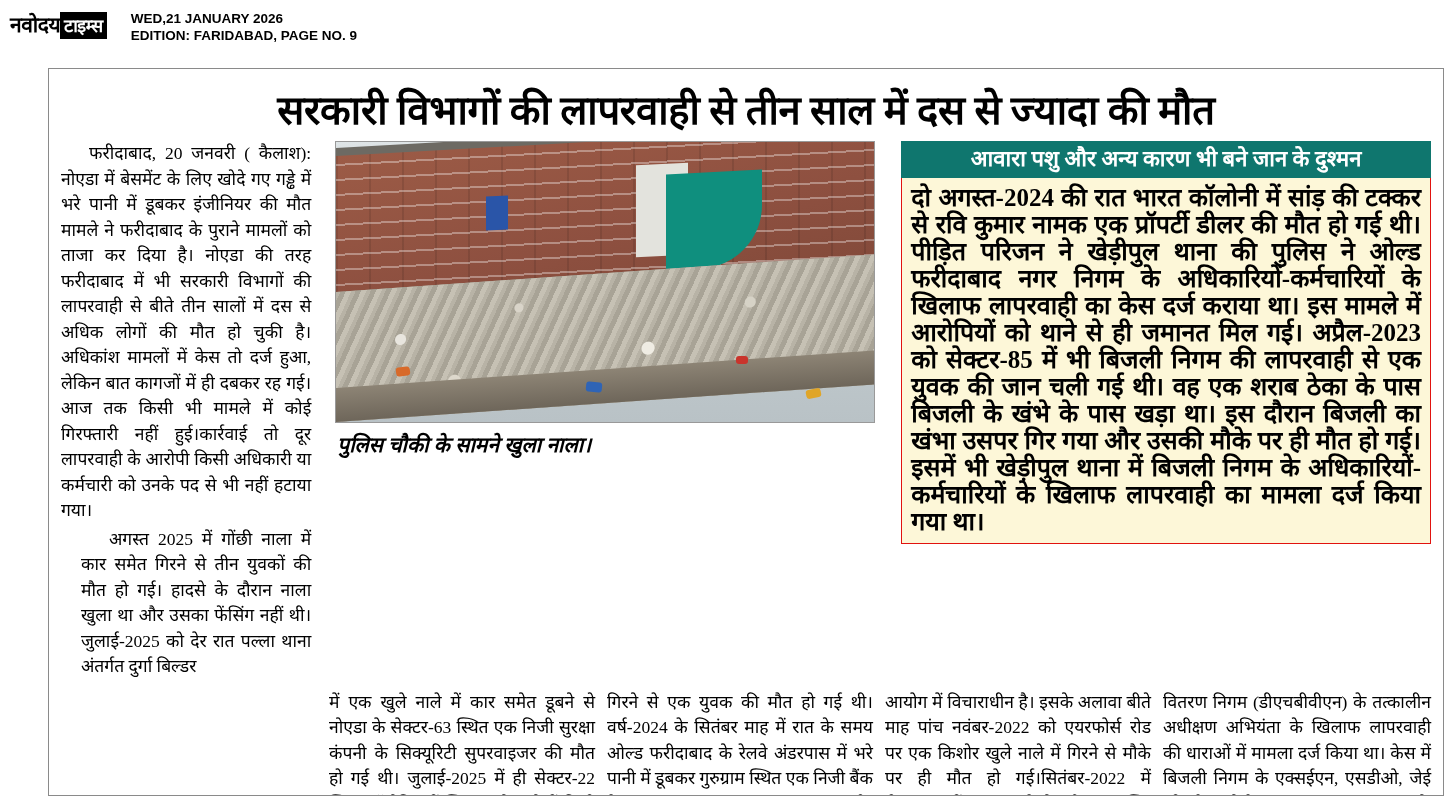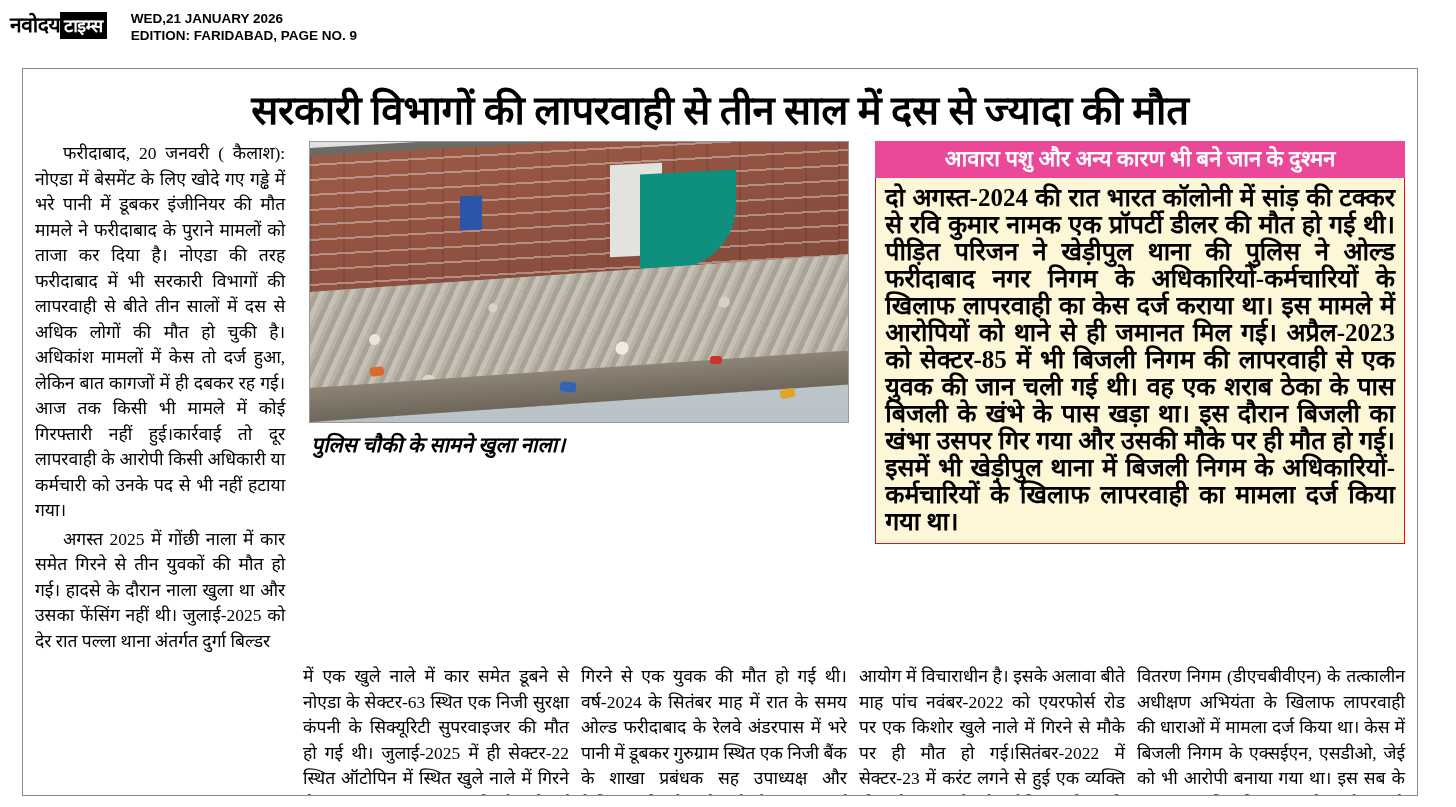--- a/index.html
+++ b/index.html
@@ -49,21 +49,21 @@
     font-family: "Liberation Sans", sans-serif;
     font-weight: bold;
     font-size: 13.5px;
     line-height: 17px;
     padding-top: 2px;
   }
 
   
   .paper {
     position: absolute;
-    left: 22px;
+    left: 48px;
     top: 68px;
     width: 1396px;
     height: 728px;
     border: 1px solid #8a8a8a;
     box-sizing: border-box;
     overflow: hidden;
     background: #fff;
   }
 
   .headline {
@@ -92,21 +92,21 @@
     box-sizing: border-box;
     font-size: 17.5px;
     line-height: 25.5px;
     text-align: justify;
     text-justify: inter-word;
   }
   .col p {
     margin: 0 0 0 0;
     text-indent: 28px;
   }
-  .col p + p { margin-top: 3px; }
+  .col p + p { margin-top: 3px; margin-left: 20px; }
 
   .col-1 { width: 268px; padding-right: 12px; }
   .photo-wrap { width: 548px; padding-right: 14px; }
   .photo {
     width: 540px;
     height: 282px;
     border: 1px solid #999;
     box-sizing: border-box;
     position: relative;
     overflow: hidden;
@@ -177,21 +177,21 @@
   .caption {
     font-family: "Liberation Serif", serif;
     font-style: italic;
     font-weight: bold;
     font-size: 21px;
     padding: 7px 0 0 2px;
   }
 
   .redbox-col { width: 542px; }
   .redbox-head {
-    background: #ec4899;
+    background: #0f766e;
     color: #fff;
     font-weight: bold;
     font-size: 22px;
     line-height: 30px;
     text-align: center;
     padding: 3px 6px 4px 6px;
     box-sizing: border-box;
   }
   .redbox-body {
     background: #fdf7d8;

